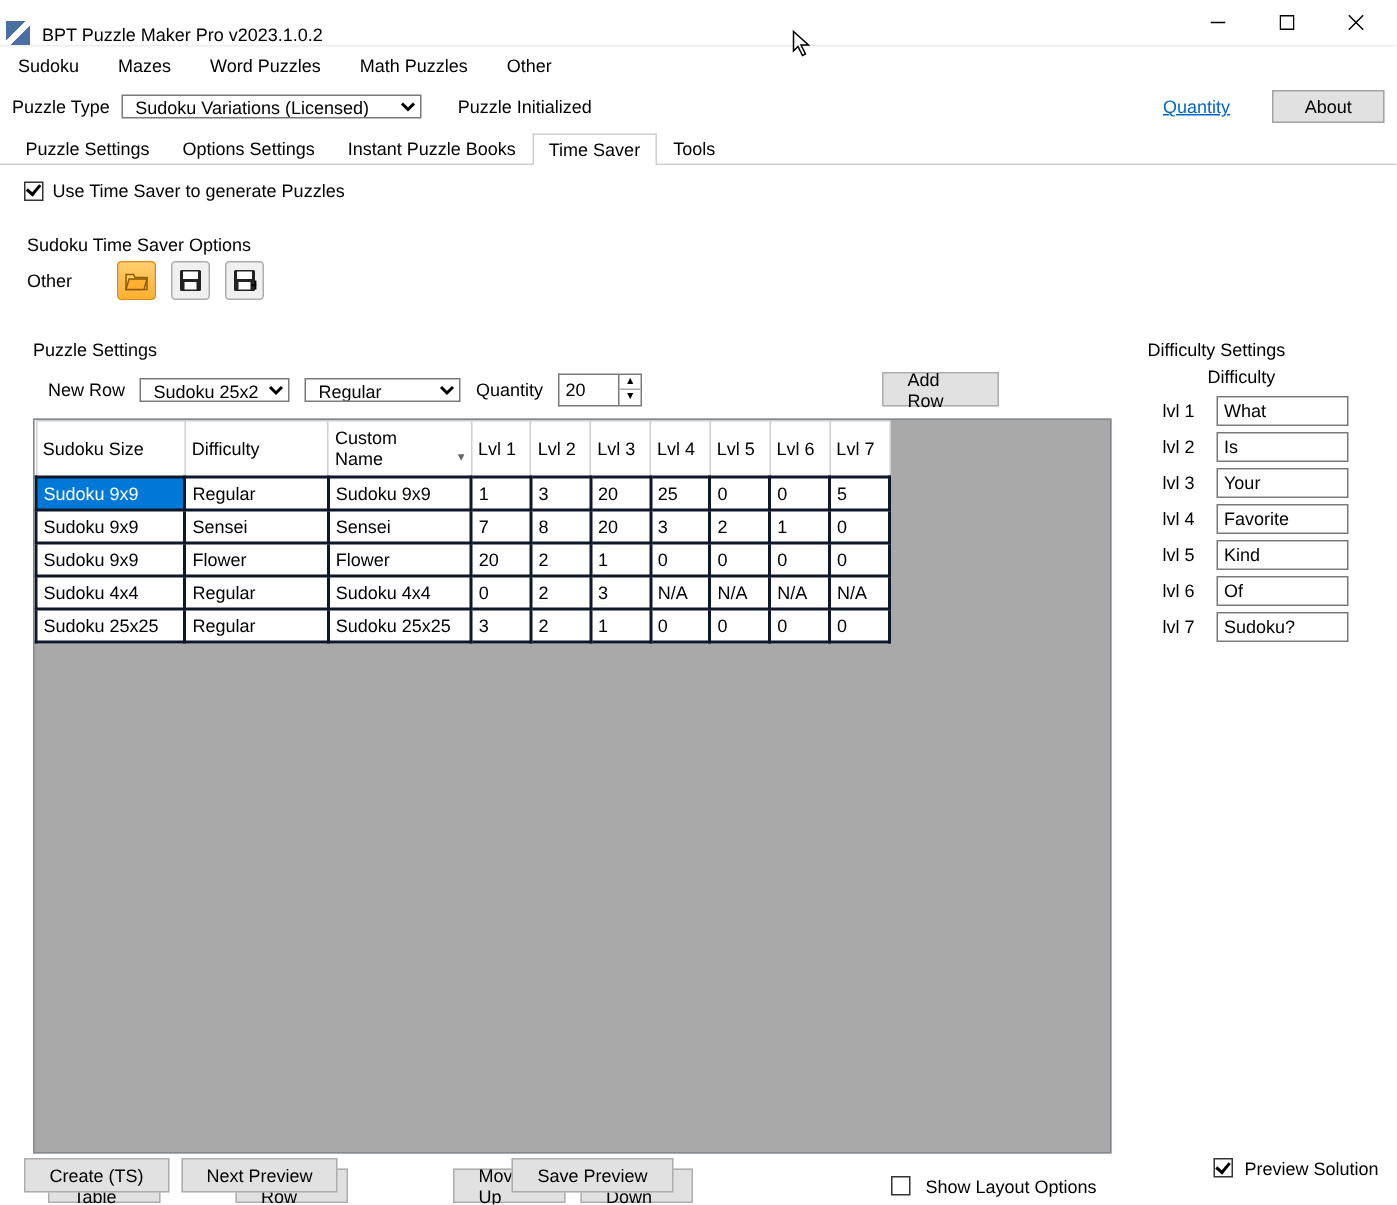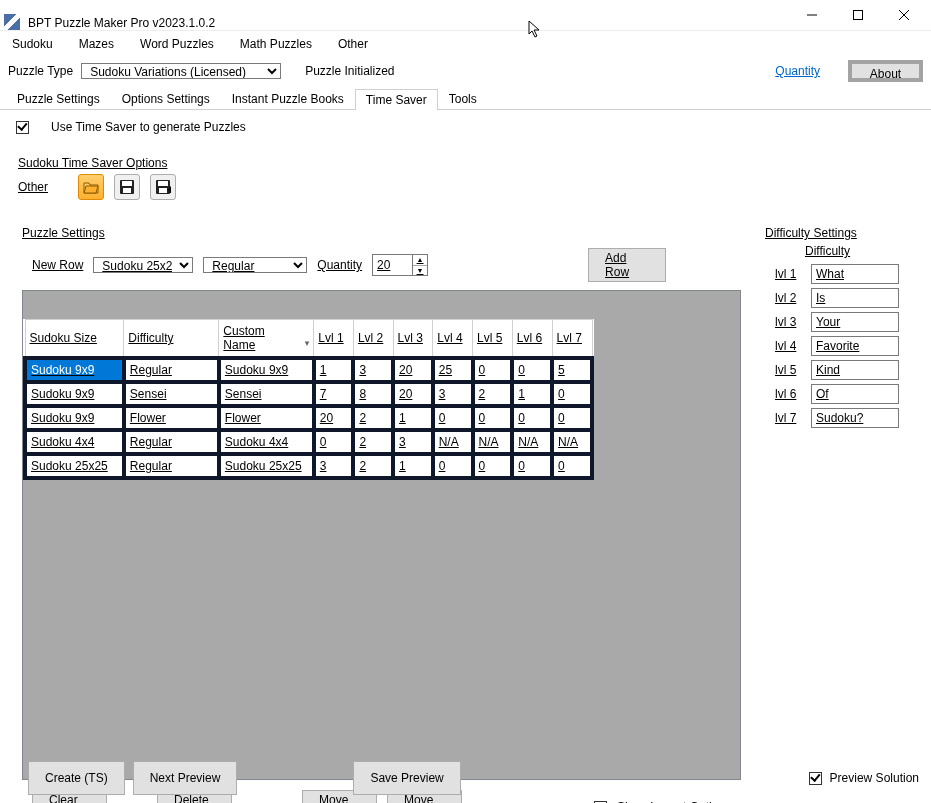--- a/index.html
+++ b/index.html
@@ -18,36 +18,36 @@
 .menubar { height: 26px; display:flex; align-items:center; padding: 0 8px; gap: 18px; border-top:1px solid #eee;}
 .menubar span { padding: 4px 4px; }
 
 
 .toprow { height: 30px; display:flex; align-items:center; padding: 4px 8px; gap: 8px; }
 .label { color:#000; }
 select { height: 16px; border:1px solid #7a7a7a; background:#fff; padding:0 4px; }
 .statuslabel { margin-left: 16px; }
 .spacer { flex:1; }
 .linkbtn { color: #0066cc; text-decoration: underline; margin-right: 20px; }
-.aboutbtn { width: 75px; height:22px; border:4px solid #a3a3a3; background:#e1e1e1; text-align:center; line-height:20px; }
+.aboutbtn { width: 75px; height:22px; border:1px solid #a3a3a3; background:#e1e1e1; text-align:center; line-height:20px; }
 
 
 .tabbar { display:flex; align-items:flex-end; padding: 0 6px; border-bottom:1px solid #d0d0d0; height:24px;}
 .tab { padding: 3px 10px; border:1px solid transparent; border-bottom:none; background:transparent; position:relative; }
 .tab.active { border-color:#d0d0d0; background:#fff; top:1px; z-index:2;}
 .tabcontent { padding: 6px 10px 0 10px; }
 
 
-.chkrow { display:flex; align-items:center; gap:22px; padding:4px 6px; }
+.chkrow { display:flex; align-items:center; gap:6px; padding:4px 6px; }
 .chkbox { width:13px; height:13px; border:1px solid #333; display:flex; align-items:center; justify-content:center; background:#fff;}
 .chkbox.checked::after { content:""; width:7px; height:4px; border-left:2px solid #000; border-bottom:2px solid #000; transform: rotate(-50deg) translate(1px,-1px);}
 
 
 .groupbox { border:1px solid #dcdcdc; margin: 4px 4px 0 4px; position:relative; padding: 14px 8px 8px 8px; }
-.groupbox.implicit { border:none; padding-left:4px; padding-right:4px;text-decoration:underline;}
+.groupbox.implicit { border:none; padding-left:4px; padding-right:4px;}
 .grouptitle { position:absolute; top:-8px; left:8px; background:#fff; padding:0 4px; color:#000;}
 .grouptitle.implicit { position:static; padding:0; margin-bottom:4px;}
 
 
 .presetrow { display:flex; align-items:center; gap:10px; }
 .textinput { height:22px; border:1px solid #7a7a7a; padding:0 4px; background:#fff;}
 .iconbtn { width:26px; height:26px; border:1px solid #adadad; background:#f0f0f0; border-radius:3px; display:flex; align-items:center; justify-content:center;}
 .iconbtn.orange { background:linear-gradient(#ffcf6f,#ffb030); border-color:#e08a00;}
 .iconbtn svg { width:16px; height:16px; }
 
@@ -56,42 +56,42 @@
 .leftcol { flex:1; display:flex; flex-direction:column; }
 .rightcol { width: 160px; }
 
 
 .newrow { display:flex; align-items:center; gap:10px; padding:4px 10px;}
 .qty-wrap { display:flex; }
 .spinner { height:22px; width:40px; border:1px solid #7a7a7a; border-right:none; padding:0 4px;}
 .spinbtns { width:16px; height:22px; border:1px solid #7a7a7a; display:flex; flex-direction:column;}
 .spinbtns div { flex:1; display:flex; align-items:center; justify-content:center; font-size:7px; border-bottom:1px solid #aaa;}
 .spinbtns div:last-child{border:none;}
-.btn { height:23px; padding:16px 16px; border:1px solid #adadad; background:#e1e1e1; display:inline-flex; align-items:center; justify-content:center;}
+.btn { height:23px; padding:0 16px; border:1px solid #adadad; background:#e1e1e1; display:inline-flex; align-items:center; justify-content:center;}
 .addrowbtn { width:78px; margin-left: 150px;}
 
 
 .tablewrap { border:1px solid #828790; background:#a9a9a9; height: 490px; overflow:hidden; margin:4px 0;}
-table { border-collapse:collapse; background:#fff; width:571px;margin-top:28px;}
+table { border-collapse:collapse; background:#fff; width:571px;}
 th { background:#fff; border:1px solid #d0d0d0; padding:4px 4px; text-align:left; font-weight:normal; height:36px; vertical-align:middle;}
 th .sortarrow { float:right; font-size:9px; color:#666;}
-td { border:4px solid #0f172a; padding:3px 4px; height:18px;}
+td { border:2px solid #0f172a; padding:3px 4px; height:18px;}
 tr.selected td:first-child { background:#0078d7; color:#fff; }
 .col-size{width:100px;} .col-var{width:96px;} .col-name{width:96px;} .col-lvl{width:40px;}
 
 
 .undertable { display:flex; align-items:center; gap:10px; padding:6px 10px 0 10px;}
 .undertable .spacer{flex:1;}
 
 
 .diffgrid { display:grid; grid-template-columns: 30px 1fr; gap:4px 6px; align-items:center; padding:4px 10px;}
 .diffgrid .textinput{ width:100%; height:20px;}
 
 
-.bottombar { position:absolute; bottom:8px; left:16px; right:0; display:flex; align-items:center; padding:0 12px; gap:8px;}
+.bottombar { position:absolute; bottom:8px; left:4px; right:0; display:flex; padding:0 12px; gap:8px;}
 </style>
 </head>
 <body>
 
 <div class="titlebar">
   <span class="titlebar-icon"></span>
   <span class="titlebar-title">BPT Puzzle Maker Pro v2023.1.0.2</span>
   <div class="winbtns">
     <div class="winbtn">
         <svg viewBox="0 0 10 10">

